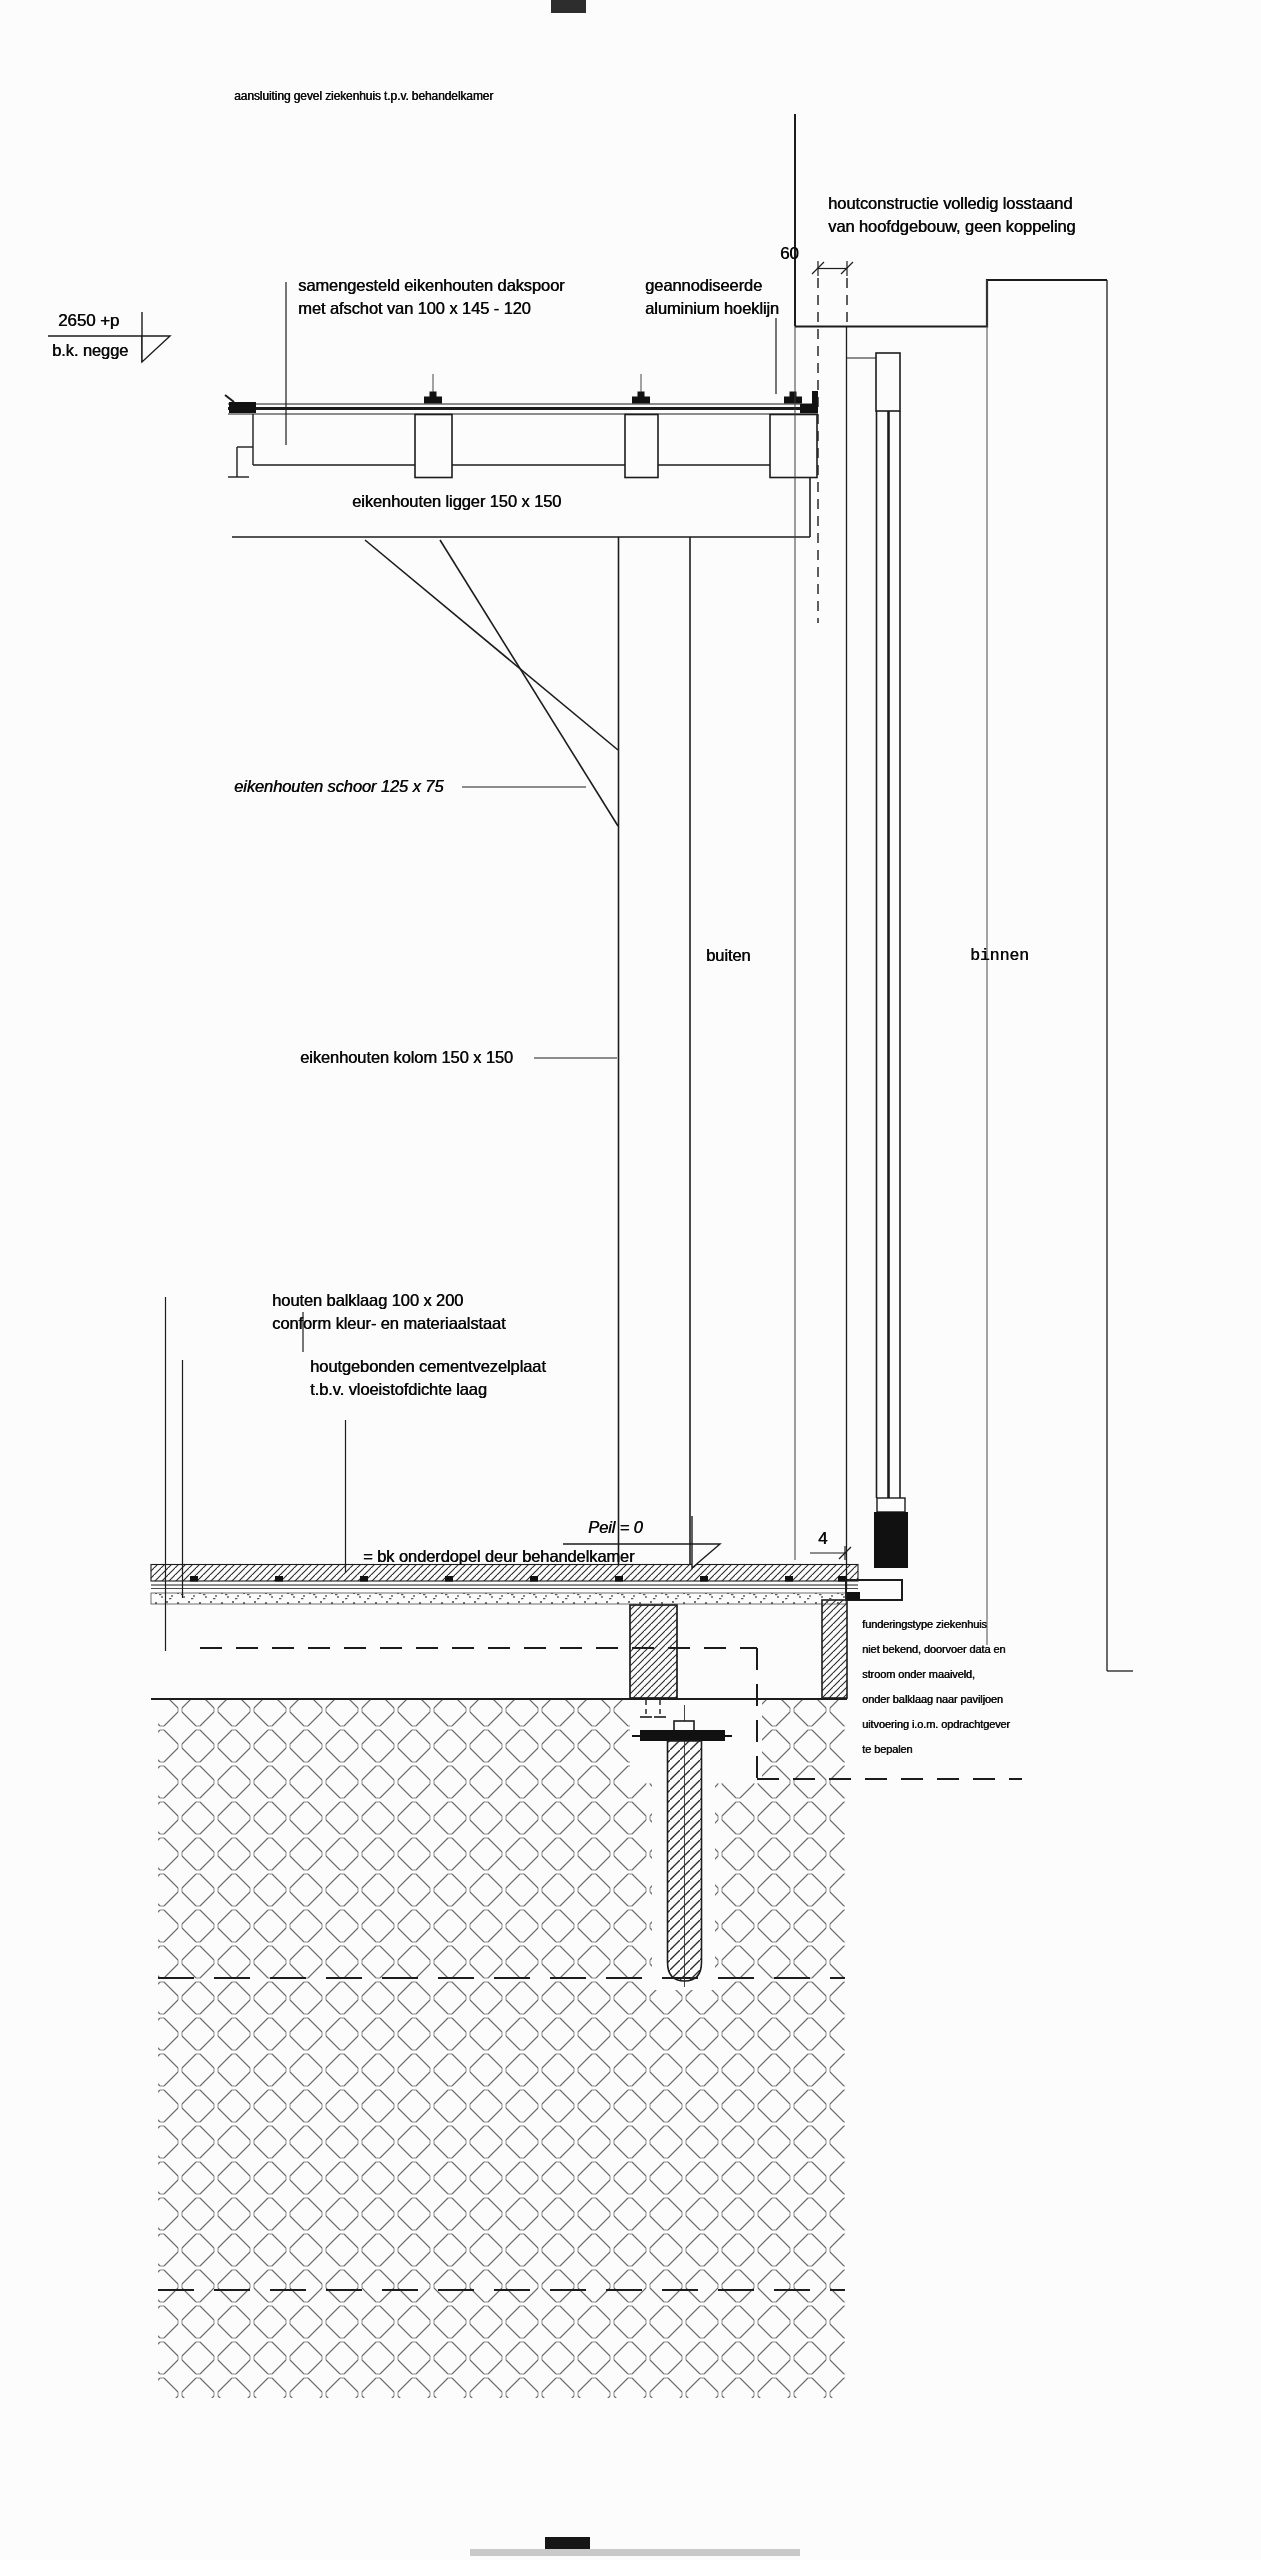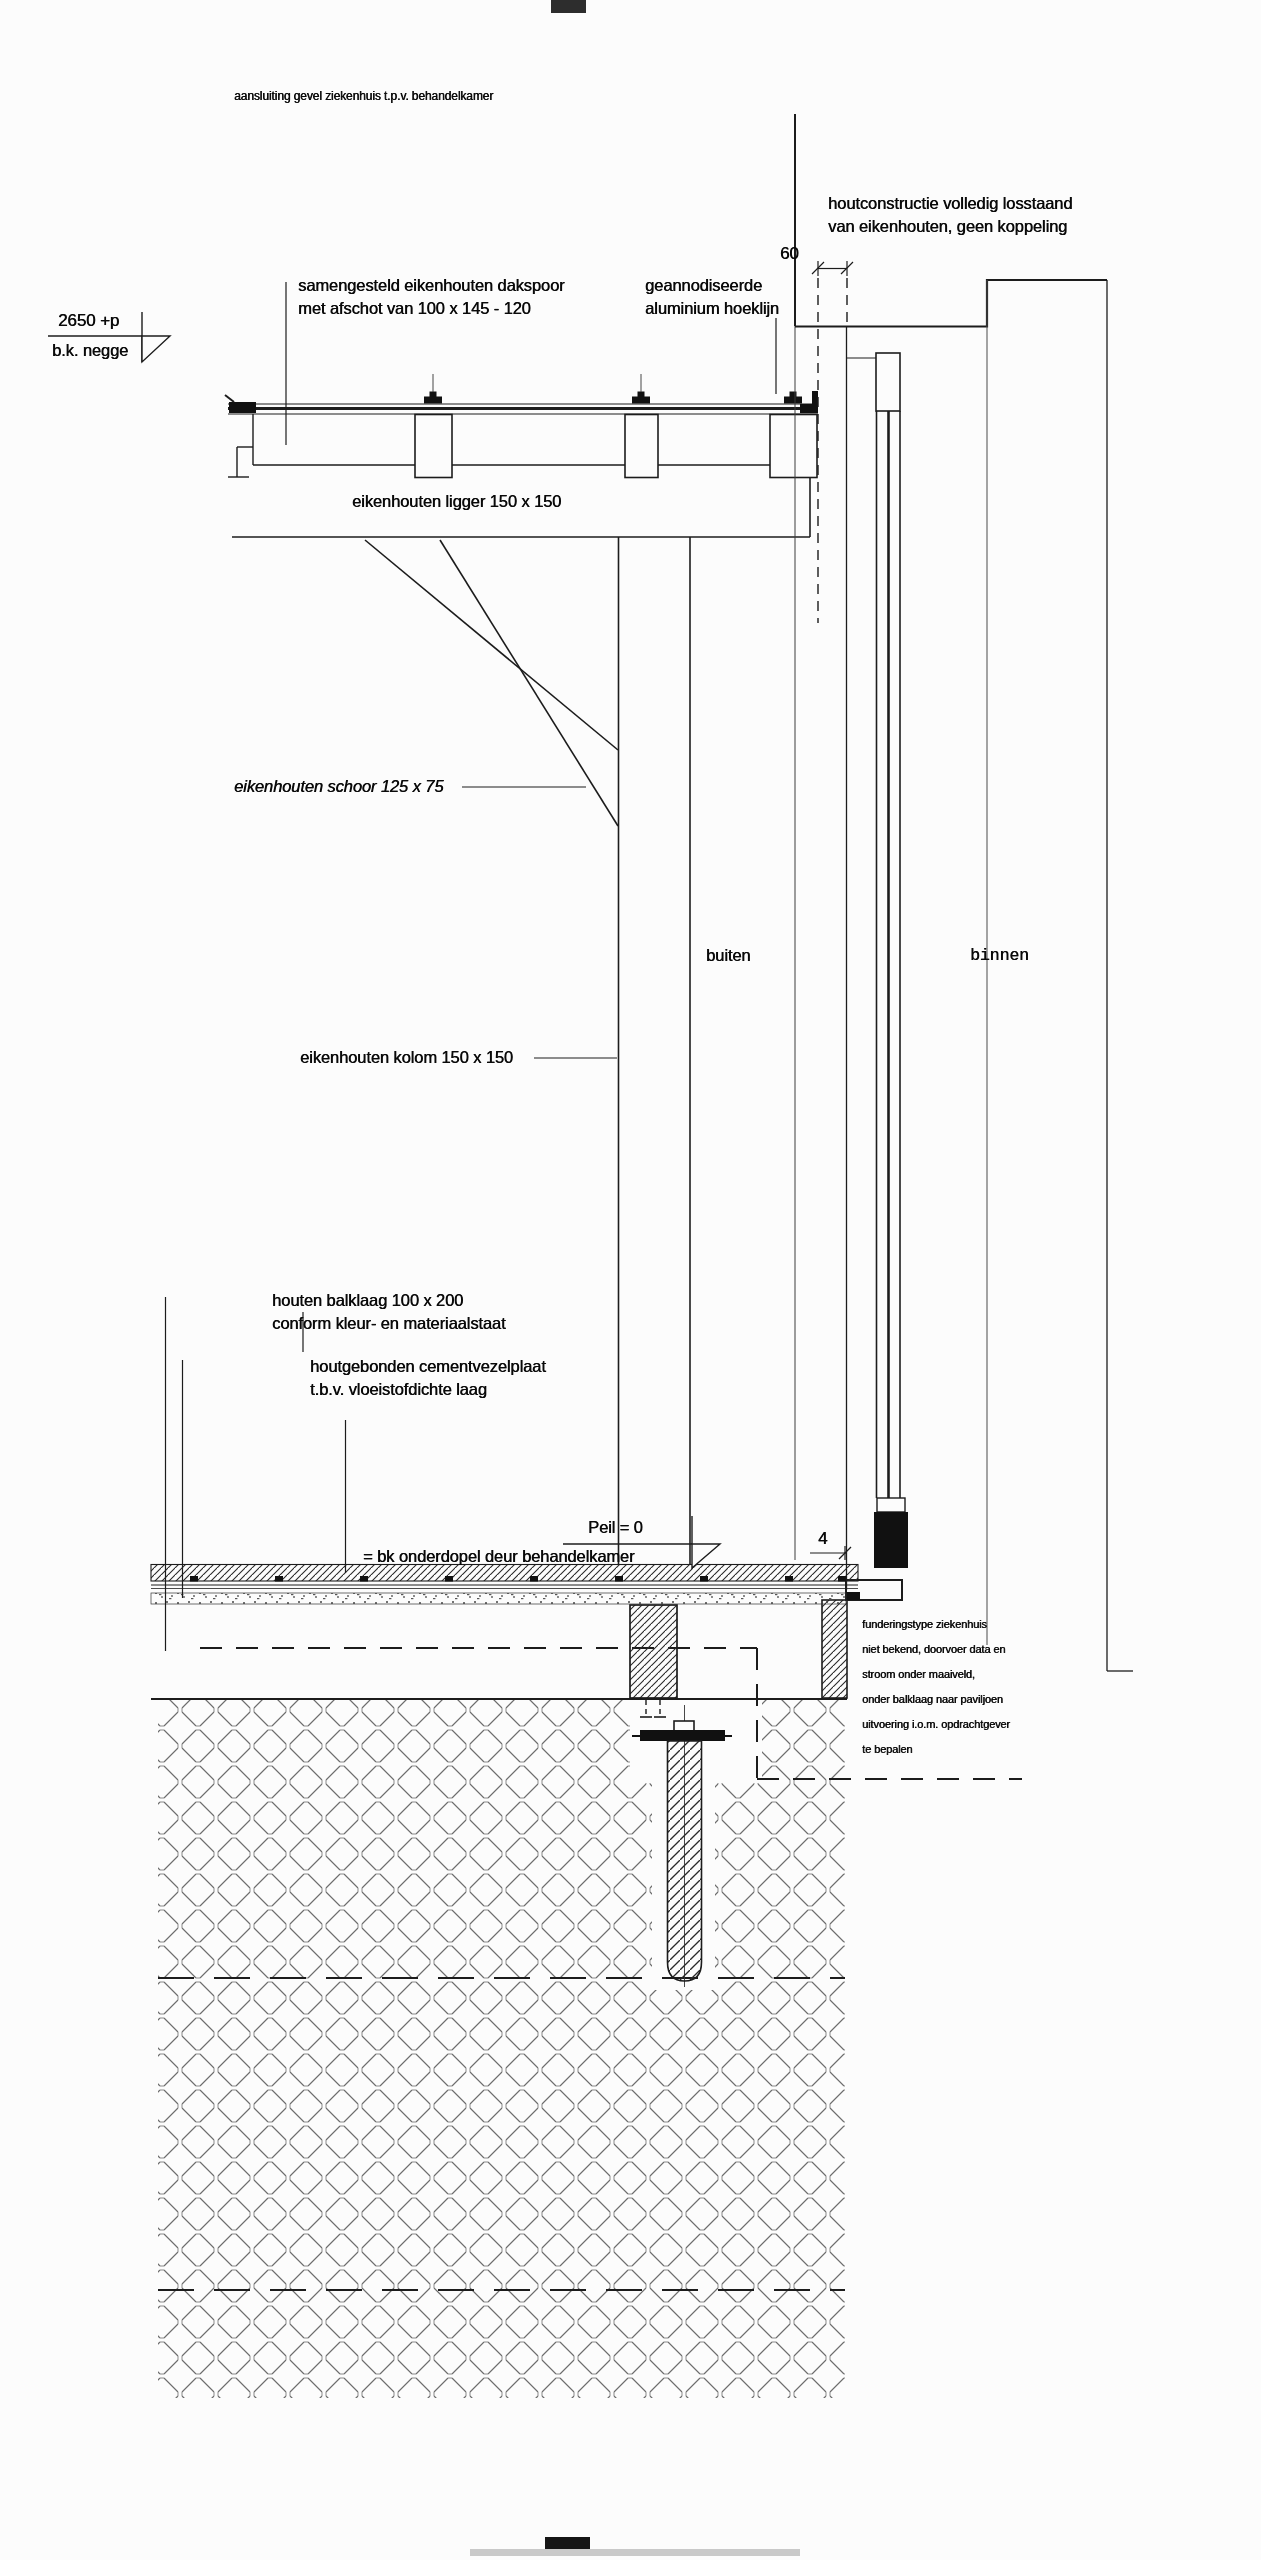--- a/index.html
+++ b/index.html
@@ -207,21 +207,21 @@
   </g>
 
   <rect x="551" y="0" width="35" height="13" fill="#2d2d2d"></rect>
   <rect x="545" y="2537" width="45" height="19" fill="#161616"></rect>
   <rect x="470" y="2549" width="330" height="7" fill="#c9c9c9"></rect>
 </svg>
 
 <div class="lbl big" style="left:234px;top:85px;">aansluiting gevel ziekenhuis t.p.v. behandelkamer</div>
 
 <div class="lbl" style="left:828px;top:192px;">houtconstructie volledig losstaand
-van eikenhouten, geen koppeling</div>
+van hoofdgebouw, geen koppeling</div>
 <div class="lbl dim" style="left:780px;top:242px;">60</div>
 
 <div class="lbl" style="left:298px;top:274px;">samengesteld eikenhouten dakspoor
 met afschot van 100 x 145 - 120</div>
 <div class="lbl" style="left:645px;top:274px;">geannodiseerde
 aluminium hoeklijn</div>
 
 <div class="lbl dim" style="left:58px;top:309px;">2650 +p</div>
 <div class="lbl" style="left:52px;top:339px;">b.k. negge</div>
 
@@ -231,21 +231,21 @@
 <div class="lbl" style="left:706px;top:944px;">buiten</div>
 <div class="lbl" style="left:970px;top:944px;font-family:Liberation Mono, monospace;">binnen</div>
 
 <div class="lbl" style="left:300px;top:1046px;">eikenhouten kolom 150 x 150</div>
 
 <div class="lbl" style="left:272px;top:1289px;">houten balklaag 100 x 200
 conform kleur- en materiaalstaat</div>
 <div class="lbl" style="left:310px;top:1355px;">houtgebonden cementvezelplaat
 t.b.v. vloeistofdichte laag</div>
 
-<div class="lbl" style="left:588px;top:1516px;">Peil = 0</div>
+<div class="lbl" style="left:588px;top:1516px;font-style:italic;">Peil = 0</div>
 <div class="lbl" style="left:363px;top:1545px;">= bk onderdopel deur behandelkamer</div>
 <div class="lbl dim" style="left:818px;top:1527px;">4</div>
 
 <div class="lbl fund" style="left:862px;top:1612px;">funderingstype ziekenhuis
 niet bekend, doorvoer data en
 stroom onder maaiveld,
 onder balklaag naar paviljoen
 uitvoering i.o.m. opdrachtgever
 te bepalen</div>
 

